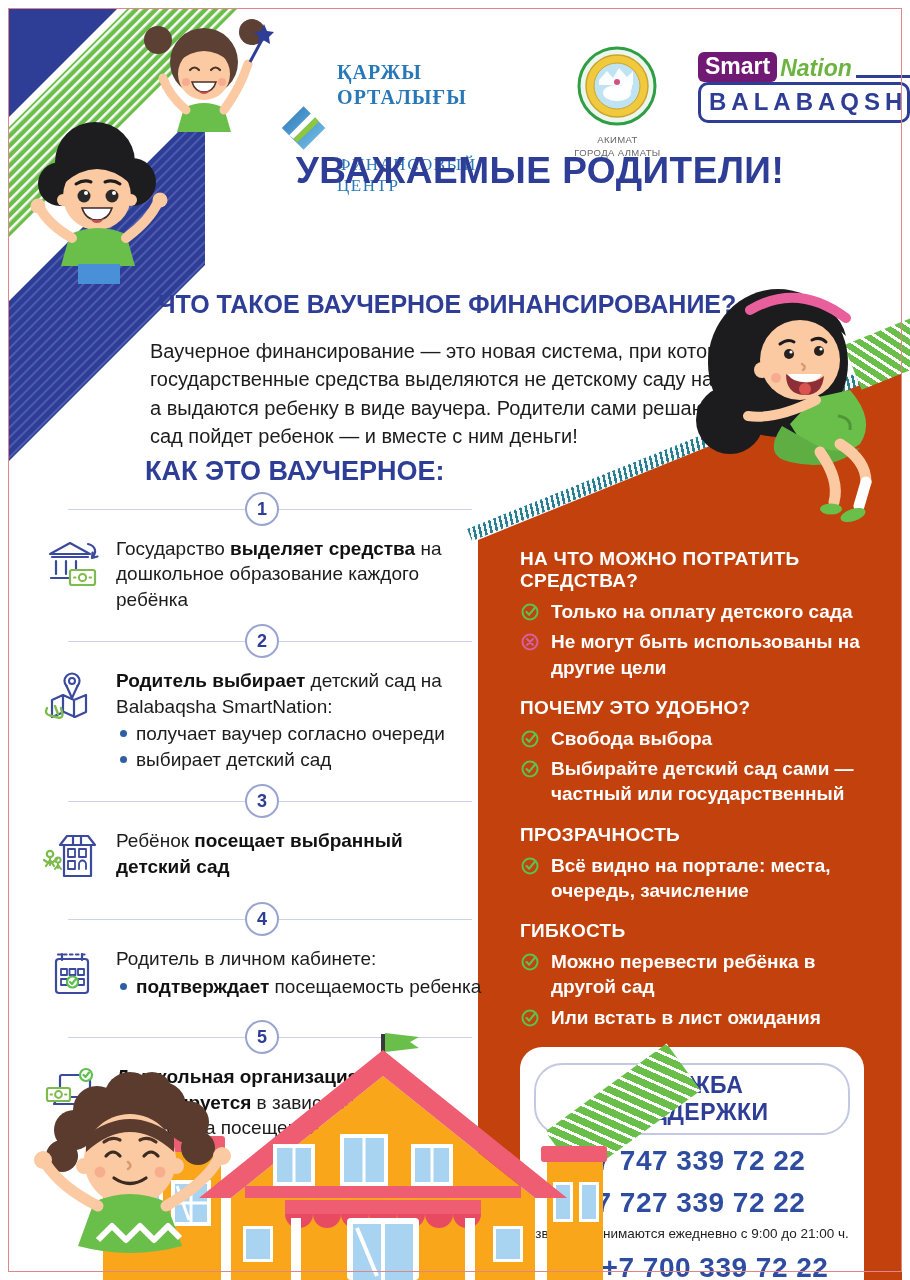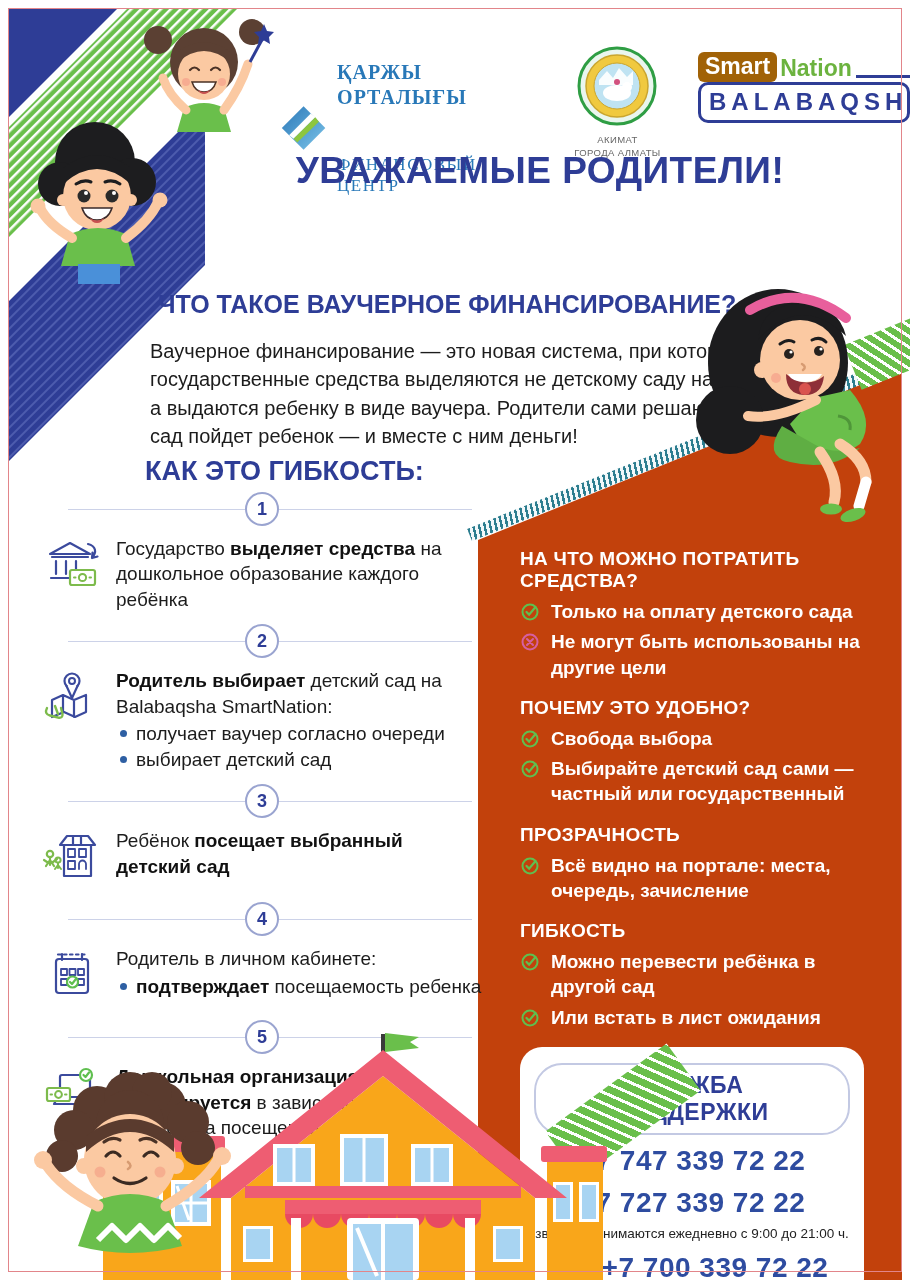--- a/index.html
+++ b/index.html
@@ -10,22 +10,22 @@
   
   .logos{position:absolute;left:280px;top:46px;display:flex;align-items:flex-start;gap:26px;z-index:5;}
   .fin-logo{display:flex;align-items:center;gap:10px;margin-top:14px;}
   .fin-text{font-family:"Liberation Serif",serif;color:#2878b8;line-height:1.25;}
   .fin-l1{font-size:20px;font-weight:700;letter-spacing:1px;}
   .fin-l2{font-size:17px;font-weight:400;letter-spacing:1.5px;margin-top:44px;}
   .seal-wrap{width:120px;text-align:center;}
   .seal-cap{font-size:9.5px;color:#666;line-height:1.35;margin-top:4px;letter-spacing:.4px;}
   .sn{margin-top:6px;width:212px;}
   .sn-row{display:flex;align-items:flex-end;}
-  .sn-smart{background:#a16207;color:#fff;font-weight:700;font-size:23px;padding:1px 7px 2px;border-radius:6px;}
-  .sn-nation{color:#6cb33f;font-weight:700;font-size:23px;margin-left:3px;}
+  .sn-smart{background:#701a75;color:#fff;font-weight:700;font-size:23px;padding:1px 7px 2px;border-radius:6px;}
+  .sn-nation{color:#6cb33f;font-weight:700;font-size:23px;margin-left:3px;font-style:italic;}
   .sn-line{flex:1;border-bottom:3px solid #2e3d96;margin:0 0 4px 4px;}
   .sn-box{border:3px solid #2e3d96;border-radius:10px;color:#2e3d96;font-weight:800;font-size:24px;
           letter-spacing:5px;text-align:center;padding:3px 4px 4px 8px;margin-top:0px;}
 
   
   .h1{position:absolute;left:250px;top:150px;width:580px;text-align:center;font-size:37px;font-weight:800;
       color:#2e3d96;letter-spacing:.5px;z-index:5;}
   .intro{position:absolute;left:272px;top:202px;width:588px;font-size:20px;line-height:1.42;z-index:5;}
   .h2-what{position:absolute;left:158px;top:290px;font-size:25px;font-weight:800;color:#2e3d96;z-index:5;}
   .what-text{position:absolute;left:150px;top:337px;width:648px;font-size:20px;line-height:1.42;z-index:5;}
@@ -180,21 +180,21 @@
         <span class="sn-nation">Nation</span>
         <span class="sn-line"></span>
       </div>
       <div class="sn-box">BALABAQSHA</div>
     </div>
   </div>
 
   <div class="h1">УВАЖАЕМЫЕ РОДИТЕЛИ!</div>
   <div class="h2-what">ЧТО ТАКОЕ ВАУЧЕРНОЕ ФИНАНСИРОВАНИЕ?</div>
   <div class="what-text">Ваучерное финансирование — это новая система, при которой государственные средства выделяются не детскому саду напрямую, а выдаются ребенку в виде ваучера. Родители сами решают, в какой сад пойдет ребенок — и вместе с ним деньги!</div>
-  <div class="h2-how">КАК ЭТО ГИБКОСТЬ:</div>
+  <div class="h2-how">КАК ЭТО ВАУЧЕРНОЕ:</div>
 
   <div class="steps">
 
     <div class="step-num">
       <div class="step-line"></div>
       <div class="num-circle">1</div>
     </div>
     <div class="step-body">
       <div class="s-icon">
         <svg width="60" height="60" viewBox="0 0 60 60" fill="none" stroke-linecap="round" stroke-linejoin="round">

